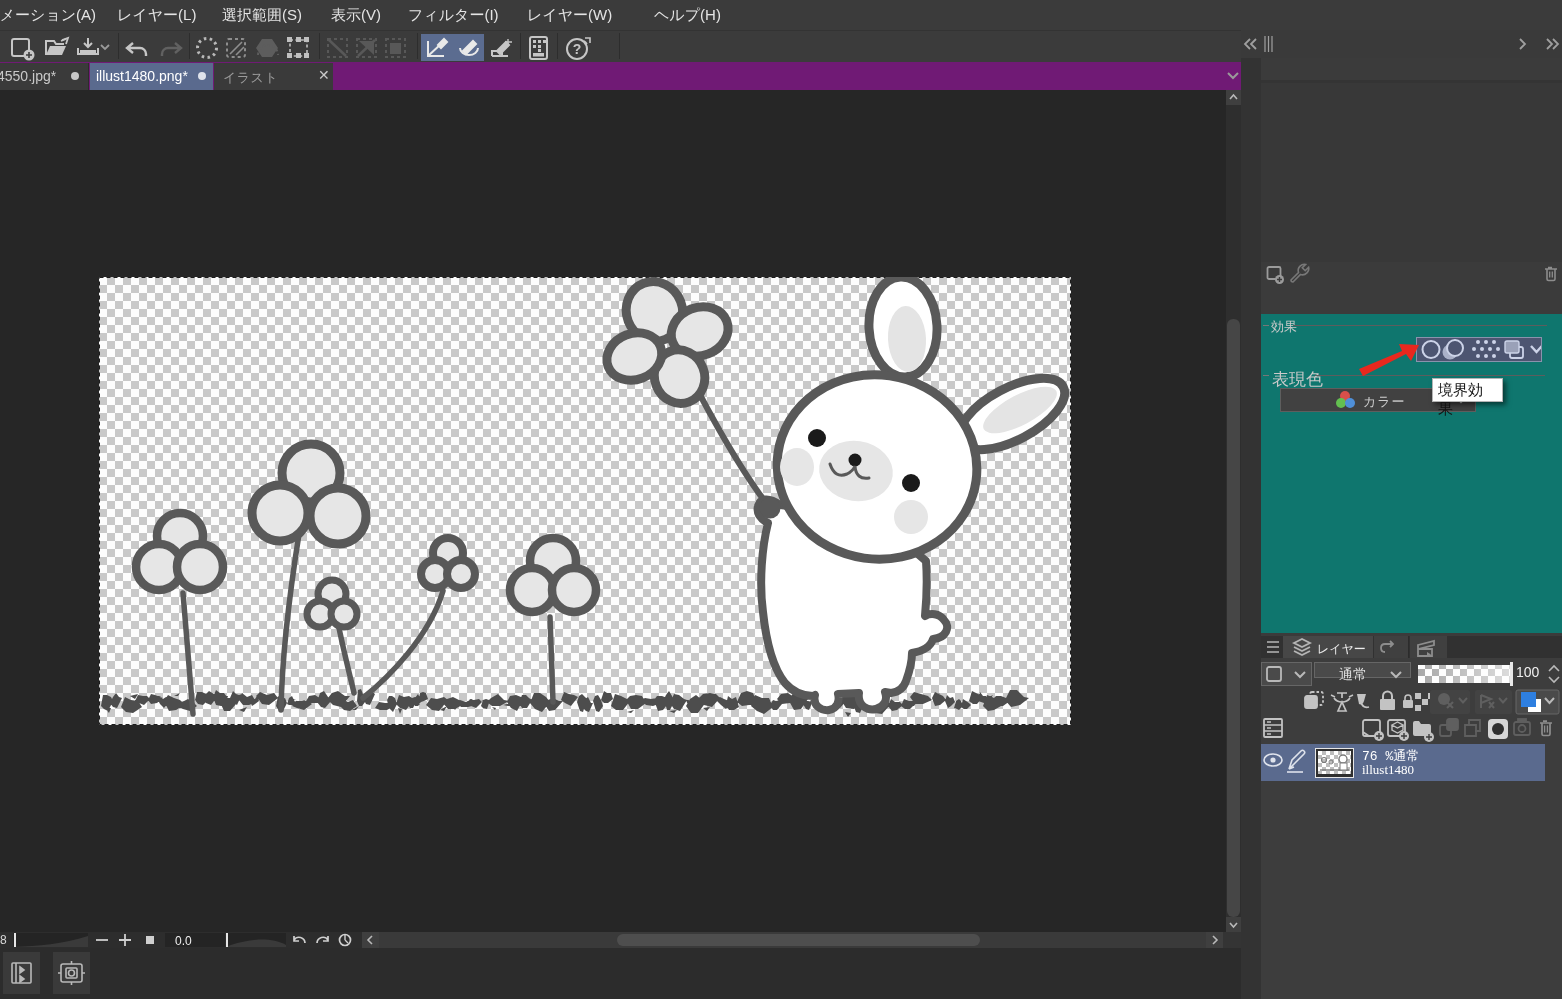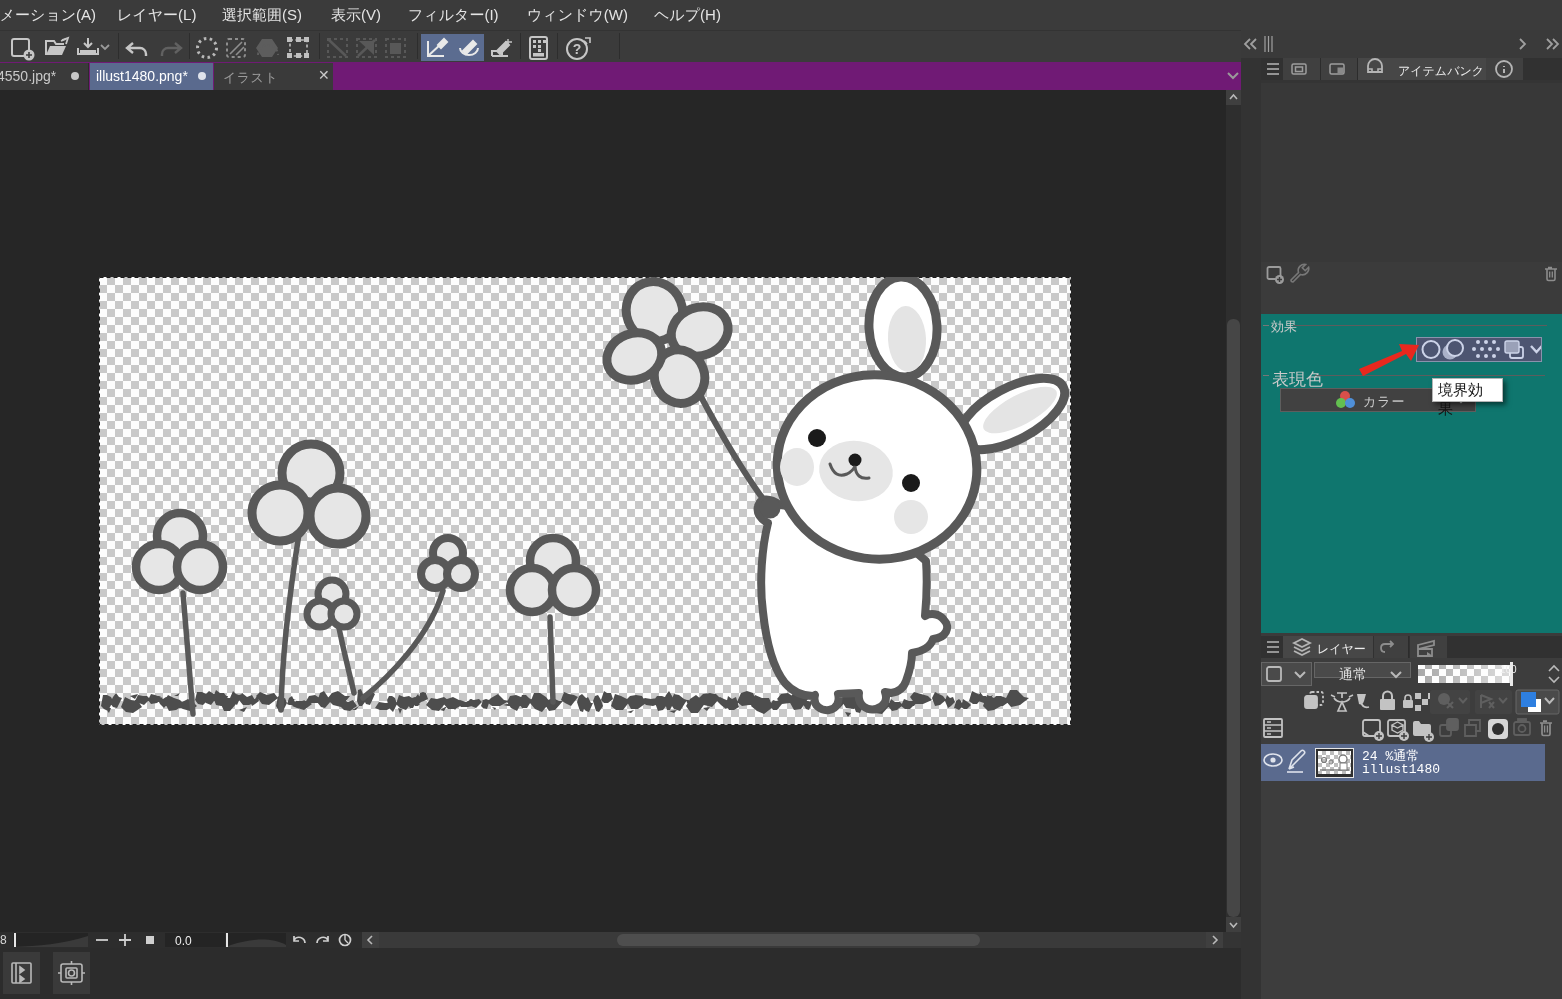--- a/index.html
+++ b/index.html
@@ -27,21 +27,21 @@
 #rpanel{left:1261px;top:58px;width:301px;height:941px;background:#3b3b3b}
 </style></head>
 <body>
 <div id="app">
   <div class="abs" id="menubar">
     <span style="left:-31px">アニメーション(A)</span>
     <span style="left:117px">レイヤー(L)</span>
     <span style="left:222px">選択範囲(S)</span>
     <span style="left:331px">表示(V)</span>
     <span style="left:408px">フィルター(I)</span>
-    <span style="left:527px">ウィンドウ(W)</span>
+    <span style="left:527px">レイヤー(W)</span>
     <span style="left:654px">ヘルプ(H)</span>
   </div>
   <div class="abs" id="toolbar">
   <svg width="1241" height="32">
     <g stroke="#c6c6c6" stroke-width="2" fill="none">
 
       <path d="M14 8 h13 a2 2 0 0 1 2 2 v13 a2 2 0 0 1 -2 2 h-13 a2 2 0 0 1 -2-2 v-13 a2 2 0 0 1 2-2 z"></path>
       <circle cx="29" cy="24" r="5.5" fill="#c6c6c6" stroke="none"></circle>
       <path d="M29 21 v6 M26 24 h6" stroke="#3b3b3b" stroke-width="1.6"></path>
 
@@ -317,42 +317,20 @@
         <rect x="13" y="16" width="11" height="10" rx="1"></rect>
         <circle cx="18.5" cy="21" r="3"></circle>
         <path d="M18.5 9 v3 M18.5 30 v3 M5 21 h3 M29 21 h3"></path>
       </g>
         </svg>
     </div>
   </div>
   <div class="abs" id="rgutter"></div>
   <div class="abs" id="rpanel"></div>
 
-  <div class="abs" style="left:1261px;top:58px;width:301px;height:22px;background:#313131">
-    <div class="abs" style="left:22px;top:0;width:38px;height:22px;background:#404040;border-right:1px solid #2c2c2c"></div>
-    <div class="abs" style="left:60px;top:0;width:37px;height:22px;background:#404040;border-right:1px solid #2c2c2c"></div>
-    <div class="abs" style="left:97px;top:0;width:128px;height:22px;background:#474747"></div>
-    <div class="abs" style="left:225px;top:0;width:37px;height:22px;background:#404040"></div>
-    <div class="abs" style="left:137px;top:5px;font-size:12px;color:#ececec">アイテムバンク</div>
-    <svg width="301" height="22" style="position:absolute;left:0;top:0">
-      <g stroke="#b5b5b5" stroke-width="1.8" fill="none">
-        <path d="M6 6 h12 M6 11 h12 M6 16 h12" stroke-width="1.5"></path>
-        <g stroke="#9d9d9d" stroke-width="1.5">
-            <rect x="31" y="6" width="14" height="10" rx="1.5"></rect>
-            <rect x="34.5" y="9" width="7" height="4.5"></rect>
-        <rect x="69" y="6" width="14" height="10" rx="1.5"></rect>
-            <path d="M76.5 9.5 h6 v6 h-6 z" fill="#8a8a8a" stroke="none"></path>
-          </g>
-        <path d="M107 8 a7 7 0 0 1 14 0 v6 h-14 z"></path>
-        <path d="M107 11 h4 v3 h6 v-3 h4" stroke-width="1.6"></path>
-        <circle cx="243" cy="11" r="8"></circle>
-        <path d="M243 8 v1 M243 11 v4" stroke-width="2"></path>
-      </g>
-    </svg>
-  </div>
   <div class="abs" style="left:1261px;top:80px;width:301px;height:182px;background:#383838;border-top:3px solid #343434"></div>
   <div class="abs" style="left:1261px;top:262px;width:301px;height:25px;background:#3b3b3b">
     <svg width="301" height="25">
       <g stroke="#9b9b9b" stroke-width="1.8" fill="none">
         <path d="M8 5 h10 a1.5 1.5 0 0 1 1.5 1.5 v9 a1.5 1.5 0 0 1 -1.5 1.5 h-10 a1.5 1.5 0 0 1 -1.5 -1.5 v-9 a1.5 1.5 0 0 1 1.5 -1.5 z"></path>
         <circle cx="18.5" cy="17.5" r="4.5" fill="#9b9b9b" stroke="none"></circle>
         <path d="M18.5 15 v5 M16 17.5 h5" stroke="#3b3b3b" stroke-width="1.4"></path>
         <path d="M30 18 l7.5 -7.5 c-0.8 -2.5 -0.2 -4.6 1.6 -6.4 c1.6 -1.6 3.8 -2.2 5.6 -1.7 l-3.4 3.4 l2.9 2.9 l3.4 -3.4 c0.5 1.8 -0.1 4 -1.7 5.6 c-1.8 1.8 -3.9 2.4 -6.4 1.6 l-7.5 7.5 a2 2 0 0 1 -2 -2 z" stroke="#787878" stroke-width="1.6"></path>
         <path d="M284 7 h12 m-10 0 v10 a1.5 1.5 0 0 0 1.5 1.5 h5 a1.5 1.5 0 0 0 1.5 -1.5 v-10 m-7 -1.5 h4" stroke="#8d8d8d" stroke-width="1.6"></path>
         <path d="M288.7 9.5 v6 M291.3 9.5 v6" stroke="#8d8d8d" stroke-width="1.3"></path>
@@ -446,21 +424,21 @@
         </pattern>
         <linearGradient id="opgr" x1="0" y1="0" x2="1" y2="0">
           <stop offset="0" stop-color="#fff" stop-opacity="0"></stop>
             <stop offset="1" stop-color="#fff" stop-opacity="0.6"></stop>
         </linearGradient>
       </defs>
       <rect x="0" y="3" width="93" height="18" fill="url(#opch)"></rect>
       <rect x="0" y="3" width="93" height="18" fill="url(#opgr)"></rect>
       <rect x="92" y="0" width="3" height="24" fill="#e8e8e8"></rect>
     </svg>
-    <div class="abs" style="left:239px;top:6px;color:#f0f0f0;font-size:10px">100</div>
+    <div class="abs" style="left:255px;top:6px;color:#f0f0f0;font-size:14px">100</div>
     <svg width="14" height="24" style="position:absolute;left:286px;top:4px">
         <path d="M2 9 l5 -5 5 5 M2 15 l5 5 5 -5" stroke="#b9b9b9" stroke-width="1.6" fill="none"></path>
       </svg>
 
     <svg width="301" height="27" style="position:absolute;left:0;top:31px">
       <g stroke="#c3c3c3" stroke-width="1.8" fill="none">
         <rect x="44" y="7" width="12" height="12" rx="2" fill="#c3c3c3"></rect>
         <rect x="49" y="3" width="13" height="13" rx="2" stroke-dasharray="2.5 2" fill="none"></rect>
         <path d="M76 4 h10 M81 4 v5 M73 9 c2 3 5 4 8 4 c3 0 6 -1 8 -4 M81 13 l-4 9 h8 z" stroke-width="1.7"></path>
         <path d="M70 6 l4 2 M92 6 l-4 2" stroke-width="1.5"></path>
@@ -538,17 +516,17 @@
       </svg>
       <div class="abs" style="left:54px;top:4px;width:39px;height:30px;background:#2f2f2f;border:1.5px solid #e6e6e6"></div>
       <div class="abs" style="left:57px;top:7px;width:33px;height:23px;background:repeating-conic-gradient(#bdbdbd 0% 25%, #ffffff 0% 50%) 0 0/8px 8px"></div>
       <svg width="33" height="23" style="position:absolute;left:57px;top:7px">
         <circle cx="6" cy="9" r="2.5" fill="none" stroke="#7a7a7a" stroke-width="1.2"></circle>
         <circle cx="13" cy="11" r="2" fill="none" stroke="#7a7a7a" stroke-width="1"></circle>
         <circle cx="25" cy="8" r="4" fill="#fff" stroke="#7a7a7a" stroke-width="1.3"></circle>
         <path d="M2 19 h29" stroke="#7a7a7a" stroke-width="1.4"></path>
         <rect x="22" y="12" width="7" height="7" fill="#fff" stroke="#7a7a7a" stroke-width="1"></rect>
       </svg>
-      <div class="abs" style="left:101px;top:3px;color:#fff;font-size:13px;font-family:'Liberation Mono',monospace;white-space:pre">24 %通常</div>
-      <div class="abs" style="left:101px;top:18px;color:#fff;font-size:13px;font-family:Liberation Mono, monospace">illust1480</div>
+      <div class="abs" style="left:101px;top:3px;color:#fff;font-size:13px;font-family:'Liberation Mono',monospace;white-space:pre">76 %通常</div>
+      <div class="abs" style="left:101px;top:18px;color:#fff;font-size:13px;font-family:Liberation Serif, serif">illust1480</div>
     </div>
   </div>
 </div>
 
 </body></html>

